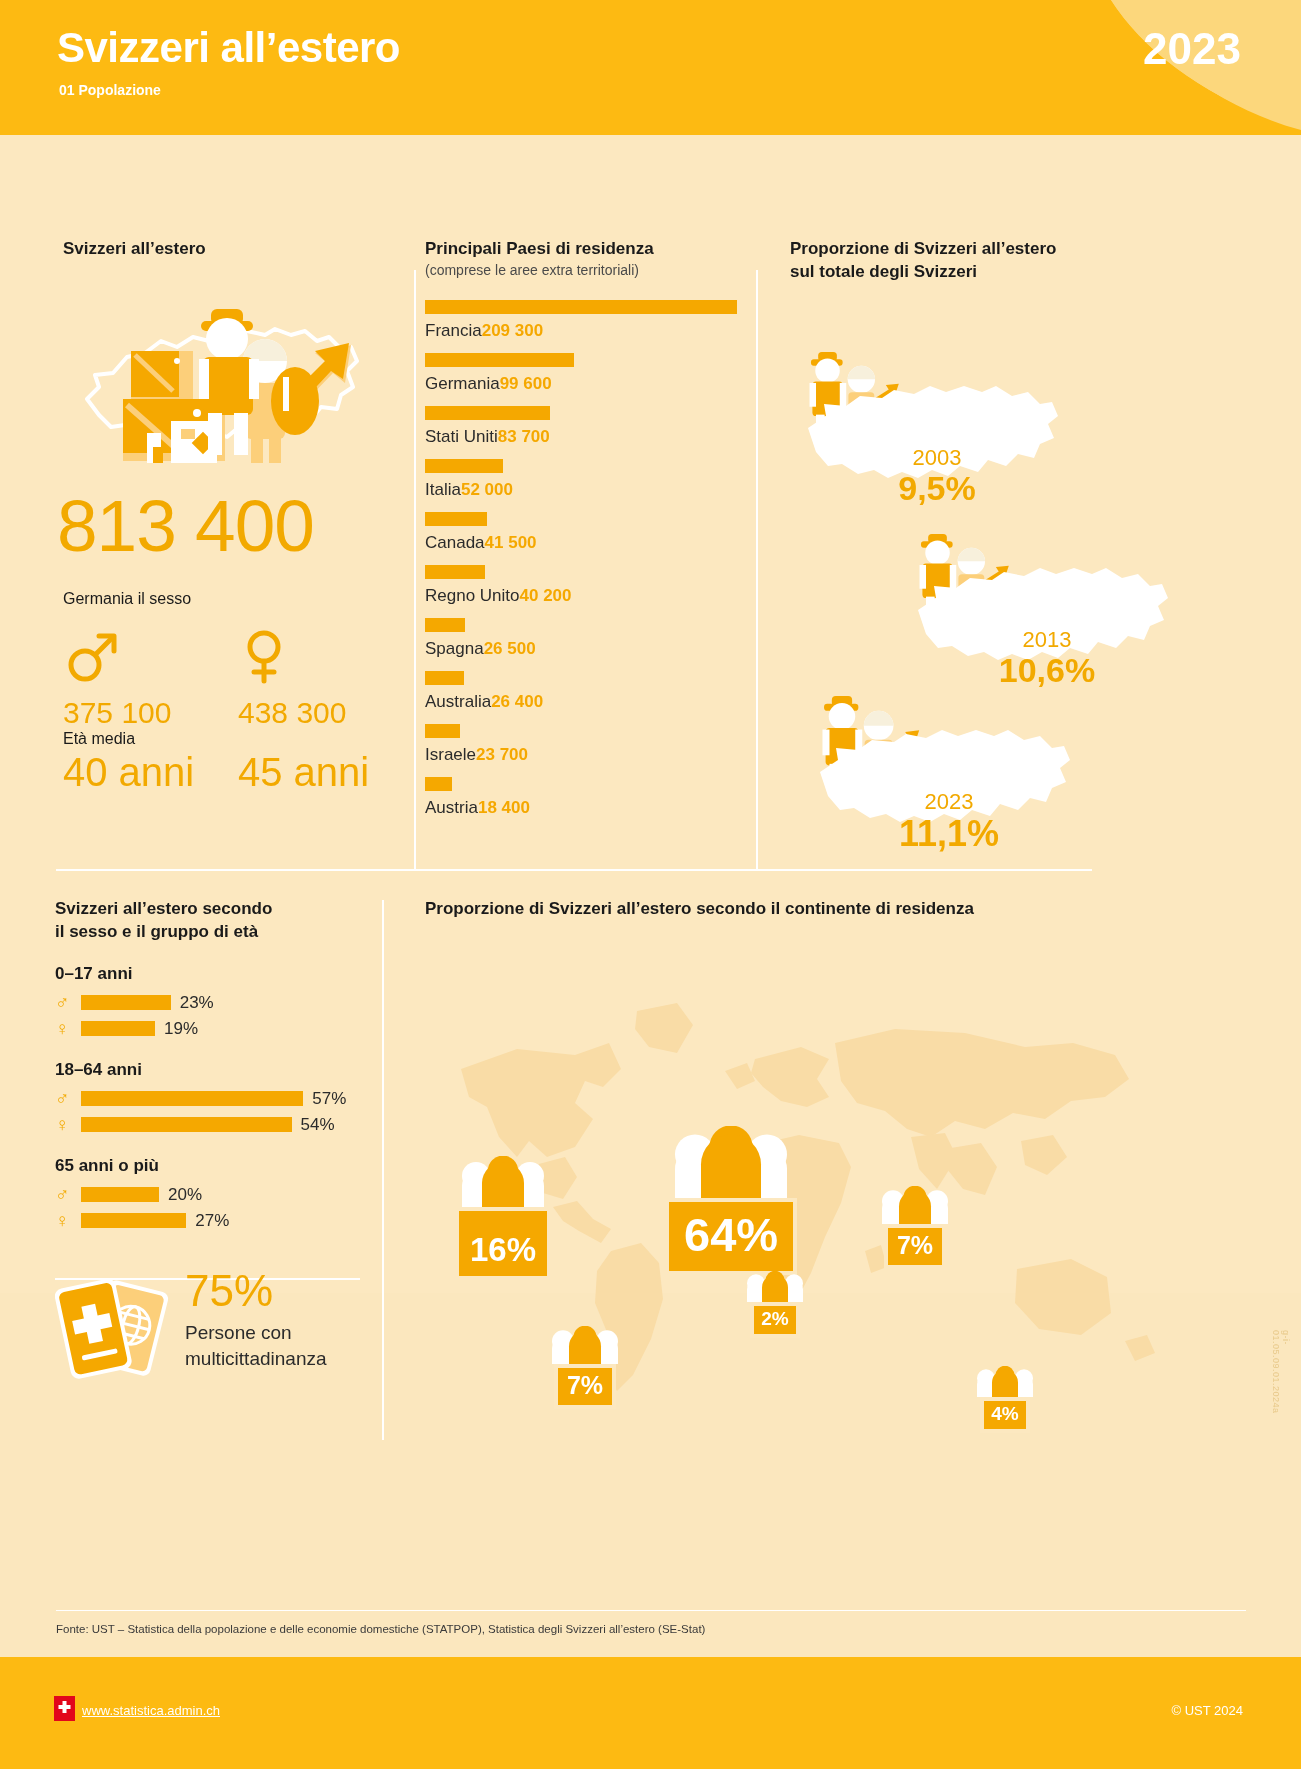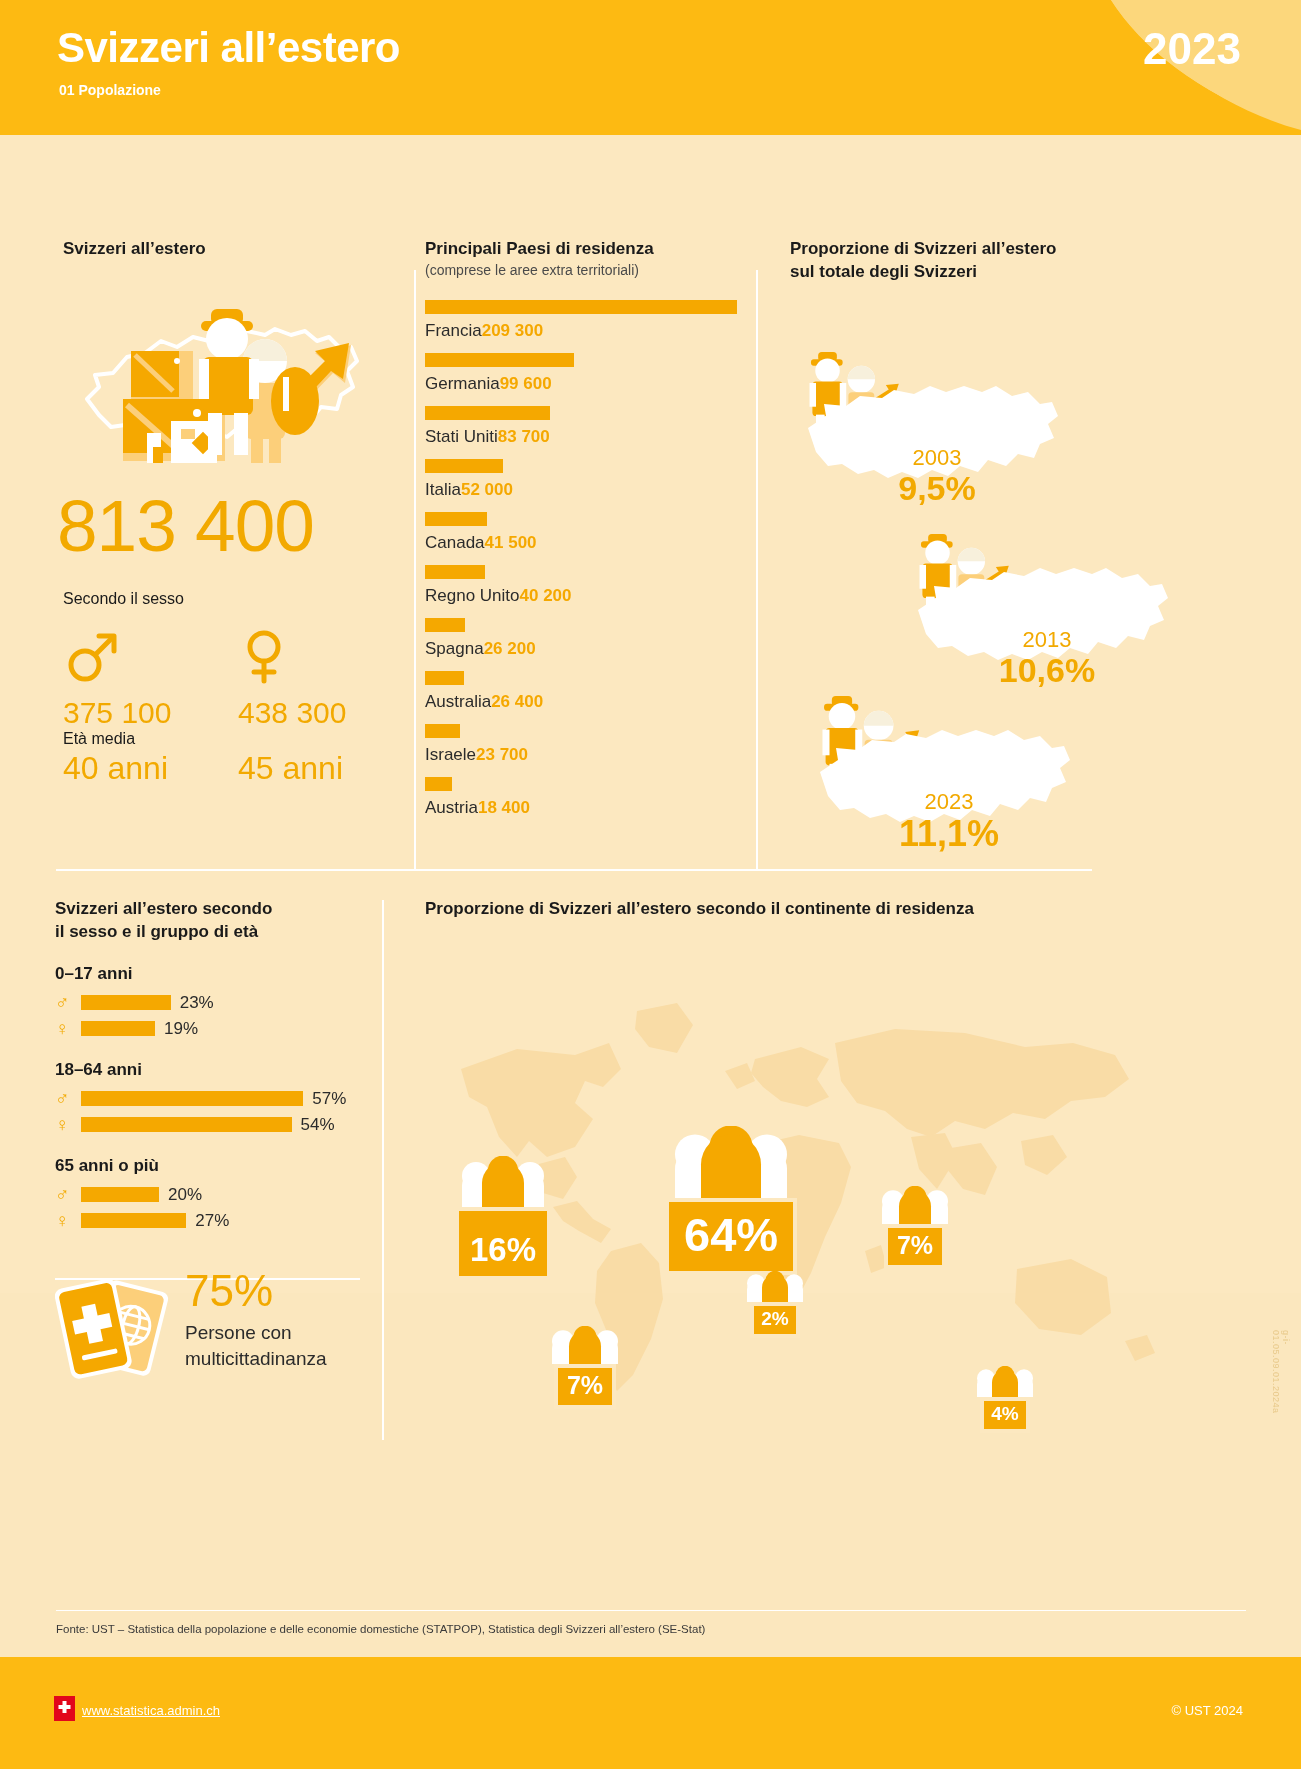--- a/index.html
+++ b/index.html
@@ -46,21 +46,21 @@
     line-height: 1; margin-top: 18px; margin-left: -6px;
   }
   .lbl-small { font-size: 16px; color: #1a1a1a; margin-top: 28px; }
   .sexrow { position: relative; height: 120px; margin-top: 8px; }
   .sexcell { position: absolute; top: 12px; }
   .sexcell.m { left: 0; }
   .sexcell.f { left: 175px; }
   .sexval { font-size: 30px; color: #F2A900; font-weight: 300; margin-top: 6px; }
   .etalbl { font-size: 16px; color: #1a1a1a; margin-top: -6px; }
   .etarow { position: relative; height: 46px; margin-top: 2px; }
-  .etaval { position: absolute; top: 0; font-size: 32px; color: #F2A900; font-weight: 300; }
+  .etaval { position: absolute; top: 0; font-size: 40px; color: #F2A900; font-weight: 300; }
   .etaval.m { left: 0; }
   .etaval.f { left: 175px; }
 
   
   .c2 { position: absolute; left: 425px; top: 238px; width: 330px; }
   .country { margin-top: 12px; }
   .country:first-of-type { margin-top: 22px; }
   .cbar { height: 14px; background: #F5A800; }
   .clabel { font-size: 17px; color: #2b2b2b; margin-top: 7px; }
   .clabel b { color: #F5A800; font-weight: bold; }
@@ -184,21 +184,21 @@
         <rect x="134" y="66" width="50" height="58" rx="6" fill="#F5A800"></rect>
         <rect x="130" y="68" width="10" height="40" fill="#FFFFFF"></rect>
         <rect x="180" y="68" width="10" height="40" fill="#FFFFFF"></rect>
         <rect x="139" y="122" width="14" height="42" fill="#FFFFFF"></rect>
         <rect x="165" y="122" width="14" height="42" fill="#FFFFFF"></rect>
       </svg>
     </div>
 
     <div class="bignum">813 400</div>
 
-    <div class="lbl-small">Secondo il sesso</div>
+    <div class="lbl-small">Germania il sesso</div>
 
     <div class="sexrow">
       <div class="sexcell m">
         <span>
           <svg width="58" height="58" viewBox="0 0 58 58">
             <circle cx="22" cy="37" r="14" fill="none" stroke="#F2A900" stroke-width="5"></circle>
             <path d="M33 26 L50 9" stroke="#F2A900" stroke-width="5" stroke-linecap="round"></path>
             <path d="M36 8 H51 V23" fill="none" stroke="#F2A900" stroke-width="5" stroke-linecap="round" stroke-linejoin="round"></path>
           </svg>
         </span>
@@ -246,21 +246,21 @@
         <div class="country">
           <div class="cbar" style="width: 61.776px; background: rgb(245, 168, 0);"></div>
           <div class="clabel"><span>Canada</span><b>41 500</b></div>
         </div>
         <div class="country">
           <div class="cbar" style="width: 59.904px; background: rgb(245, 168, 0);"></div>
           <div class="clabel"><span>Regno Unito</span><b>40 200</b></div>
         </div>
         <div class="country">
           <div class="cbar" style="width: 39.624px; background: rgb(245, 168, 0);"></div>
-          <div class="clabel"><span>Spagna</span><b>26 200</b></div>
+          <div class="clabel"><span>Spagna</span><b>26 500</b></div>
         </div>
         <div class="country">
           <div class="cbar" style="width: 39.312px; background: rgb(245, 168, 0);"></div>
           <div class="clabel"><span>Australia</span><b>26 400</b></div>
         </div>
         <div class="country">
           <div class="cbar" style="width: 35.256px; background: rgb(245, 168, 0);"></div>
           <div class="clabel"><span>Israele</span><b>23 700</b></div>
         </div>
         <div class="country">

